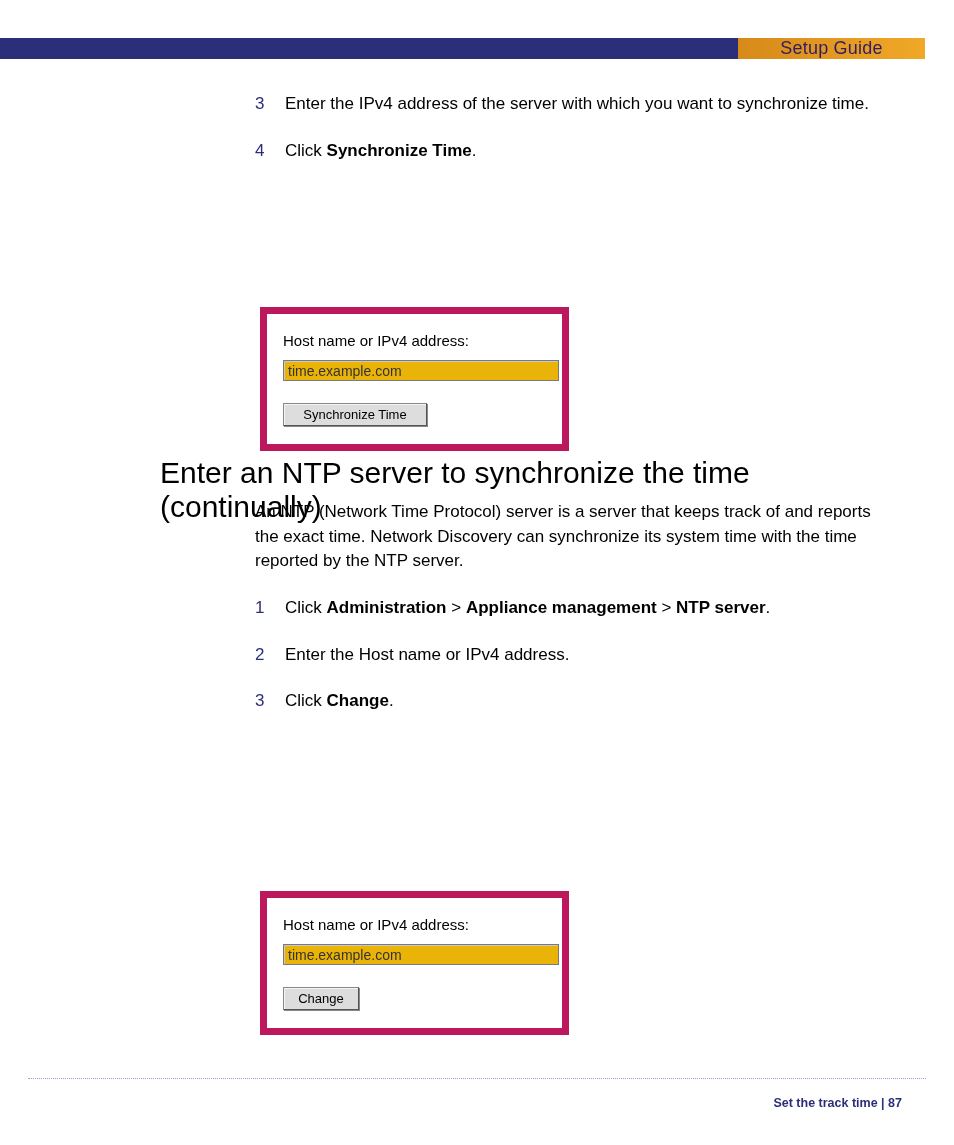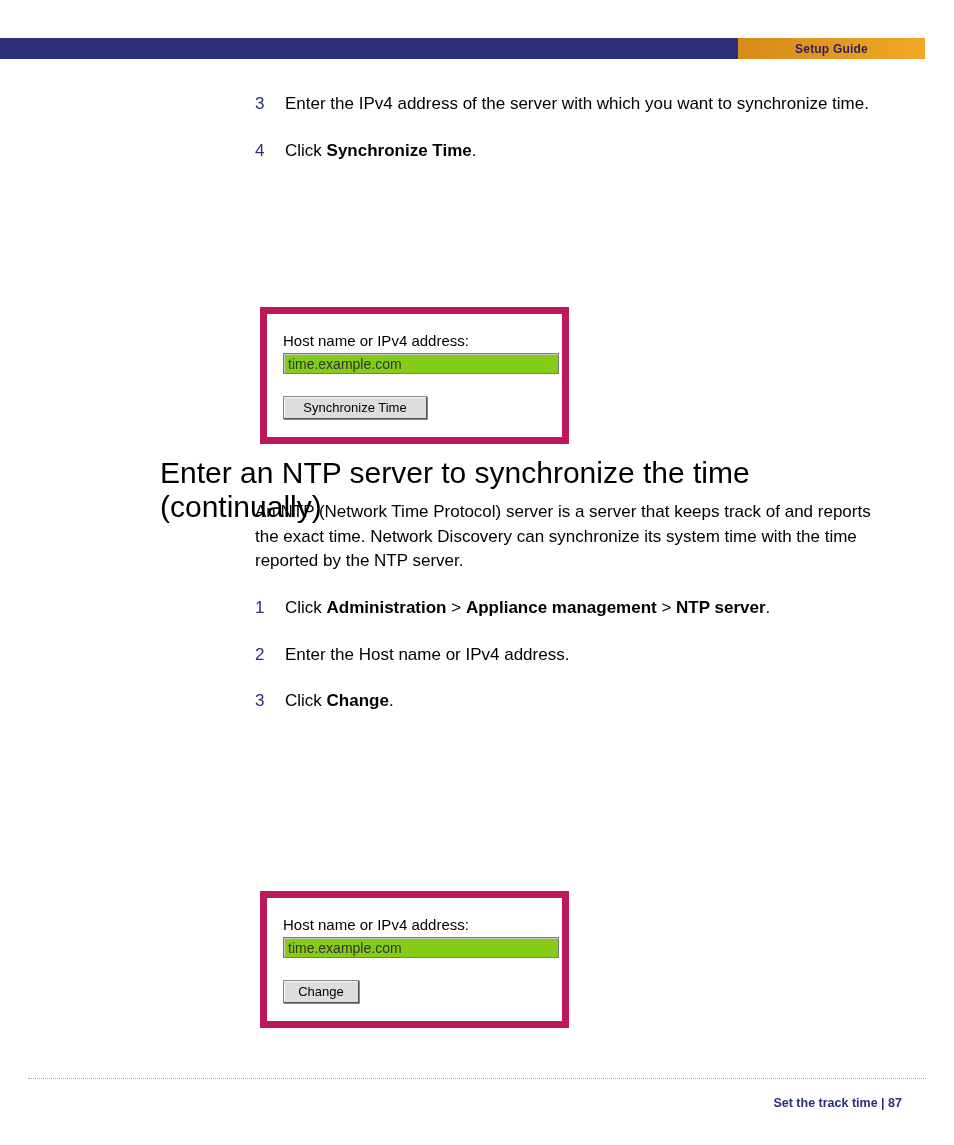--- a/index.html
+++ b/index.html
@@ -5,42 +5,42 @@
   * { box-sizing: border-box; margin: 0; padding: 0; }
   html, body { width: 954px; height: 1145px; background: #fff; font-family: "Myriad Pro", "Segoe UI", Arial, sans-serif; color: #000; }
   .page { position: relative; width: 954px; height: 1145px; }
 
   
   .header-bar { position: absolute; top: 38px; left: 0; width: 925px; height: 21px; }
   .header-left { position: absolute; left: 0; top: 0; width: 738px; height: 21px; background: #2b2f7a; }
   .header-right { position: absolute; left: 738px; top: 0; width: 187px; height: 21px;
                   background: linear-gradient(90deg, #d68a1a 0%, #f0a828 100%);
                   display: flex; align-items: center; justify-content: center; }
-  .header-label { font-size: 12px; font-weight: 700; color: #311d63; letter-spacing: 0.2px; }
+  .header-label { font-size: 18px; font-weight: 400; color: #311d63; letter-spacing: 0.2px; }
 
   
   .content { position: absolute; left: 255px; top: 90px; width: 632px; }
   .step { display: flex; margin-bottom: 22px; font-size: 17px; line-height: 1.45; }
   .step-num { color: #2b2f7a; width: 30px; flex: 0 0 30px; }
   .step-text { flex: 1; }
   .para { font-size: 17px; line-height: 1.45; margin-bottom: 22px; }
   b { font-weight: 700; }
 
   
   .section-heading { position: absolute; left: 160px; width: 720px;
                      font-family: "Myriad Pro Condensed", "Arial Narrow", Arial, sans-serif;
                      font-weight: 400; font-size: 30px; letter-spacing: 0px;
                      font-stretch: condensed; }
 
   
   .shot { border: 7px solid #be185d; background: #fff; padding: 18px 16px 18px 16px; width: 309px; }
   .shot-label { font-family: Arial, sans-serif; font-size: 15px; margin-bottom: 4px; color: #000; }
-  .shot-input { width: 276px; height: 21px; border: 1px solid #7a7a7a; background: #84cc16;
+  .shot-input { width: 276px; height: 21px; border: 1px solid #7a7a7a; background: #eab308;
                 font-family: Arial, sans-serif; font-size: 14px; padding: 1px 4px; color: #333;
-                box-shadow: inset 1px 1px 0 #c8c8c8; }
+                box-shadow: inset 1px 1px 0 #c8c8c8; margin-top: 7px; }
   .shot-button { margin-top: 22px; height: 23px; background: #ddd; border: 1px solid #888;
                  border-right-color: #555; border-bottom-color: #555;
                  box-shadow: 1px 1px 0 #888, inset 1px 1px 0 #f4f4f4;
                  font-family: Arial, sans-serif; font-size: 13px; padding: 0 10px;
                  cursor: default; }
 
   
   .footer-rule { position: absolute; left: 28px; top: 1078px; width: 898px; height: 0;
                  border-top: 1.2px dotted #9aa0c8; }
   .footer-text { position: absolute; right: 52px; top: 1096px; font-size: 12.5px; font-weight: 700;

